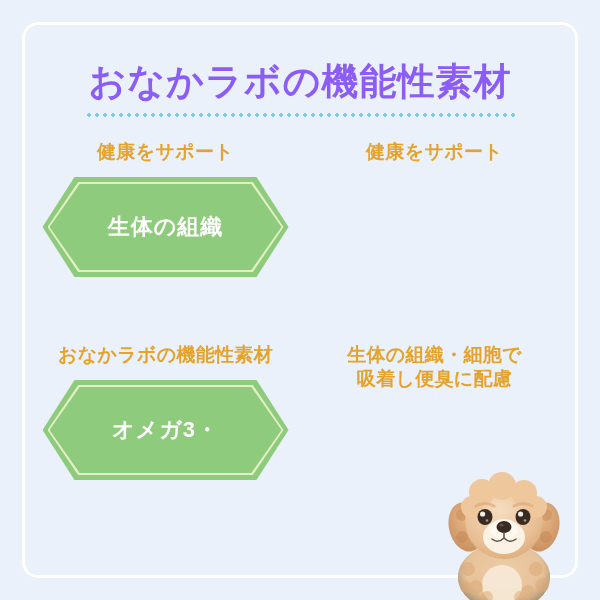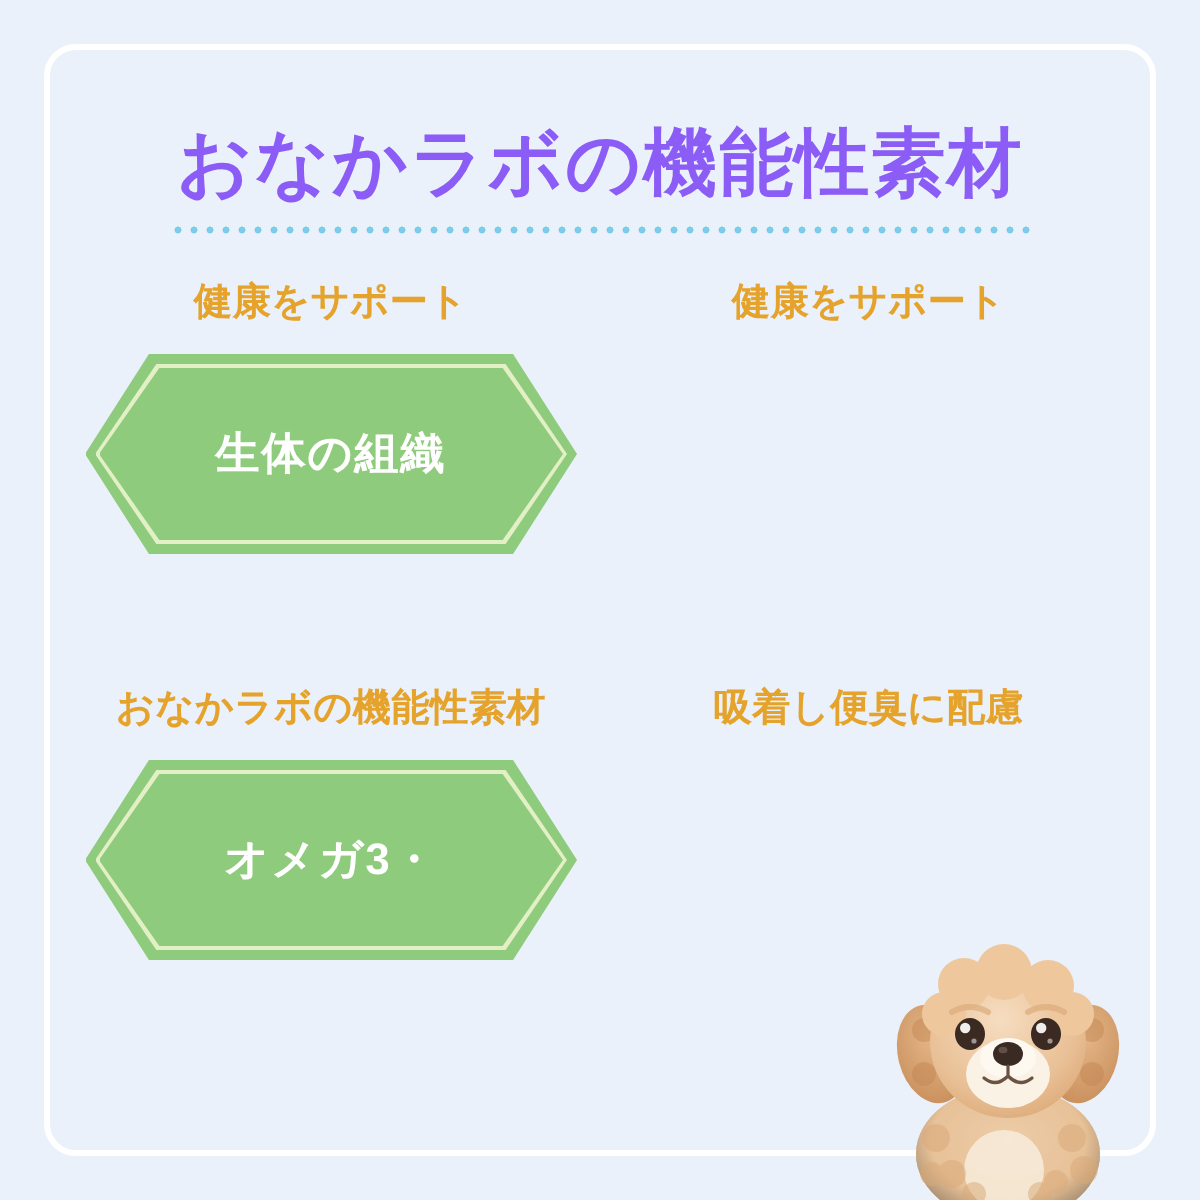--- a/index.html
+++ b/index.html
@@ -212,20 +212,21 @@
         <div class="hex-inner-line"></div>
         <div class="hex-inner-fill"></div>
         <div class="hex-label">
           <span class="hex-line">オメガ3・</span>
         </div>
       </div>
     </div>
 
     <div class="cell">
       <div class="cell-caption">
+        <span class="cap-line">生体の組織・細胞で</span>
         <span class="cap-line">吸着し便臭に配慮</span>
       </div>
     </div>
 
   </div>
 
   <div id="puppy">
     <svg viewBox="0 0 150 135" xmlns="http://www.w3.org/2000/svg" aria-hidden="true">
       <defs>
         <radialGradient id="bodyG" cx="50%" cy="40%" r="70%">

